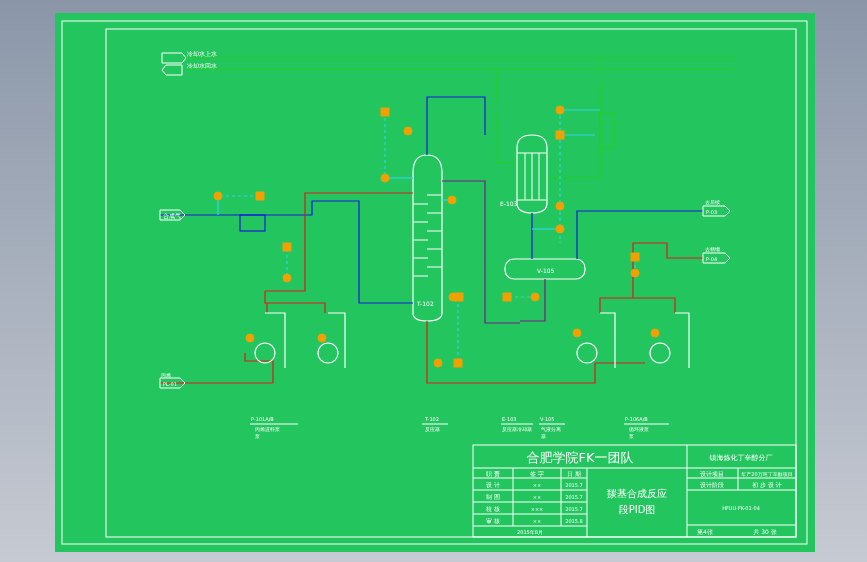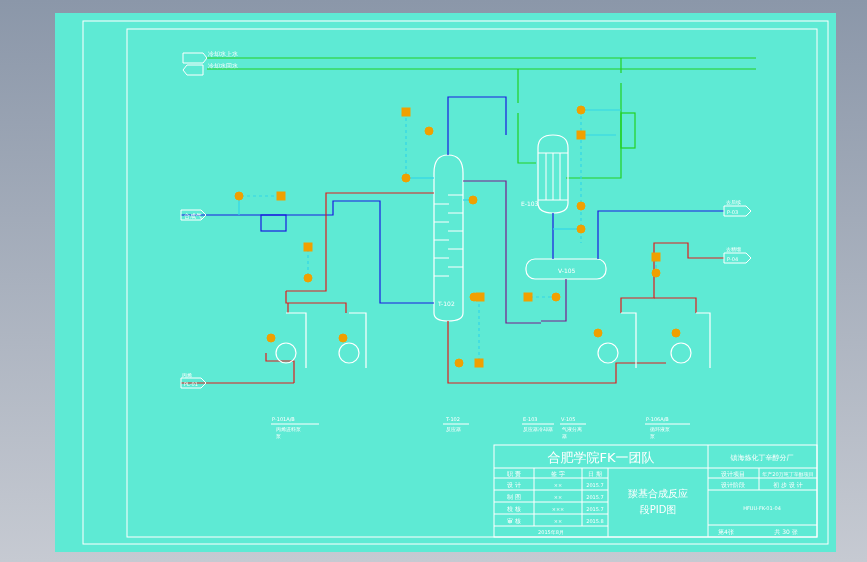--- a/index.html
+++ b/index.html
@@ -1,17 +1,17 @@
 <!DOCTYPE html>
 <html><head>
 <meta charset="utf-8">
 <style>
   html,body{margin:0;padding:0;}
   body{width:867px;height:562px;overflow:hidden;background:linear-gradient(#8b97a9,#c6cad2);font-family:"DejaVu Sans",sans-serif;position:relative;}
-  #sheet{position:absolute;left:55px;top:13px;width:760px;height:539px;background:#5eead4;padding-left:21px;}
+  #sheet{position:absolute;left:55px;top:13px;width:760px;height:539px;background:#22c55e;}
   svg text{font-family:"DejaVu Sans",sans-serif;}
   .tb{font-family:"DejaVu Sans",sans-serif;fill:#fff;}
 </style>
 </head>
 <body>
 
 <div id="sheet">
 <svg width="760" height="539" viewBox="0 0 760 539">
 
   <rect x="7" y="8" width="745" height="523" fill="none" stroke="#fff" stroke-width="1"></rect>

